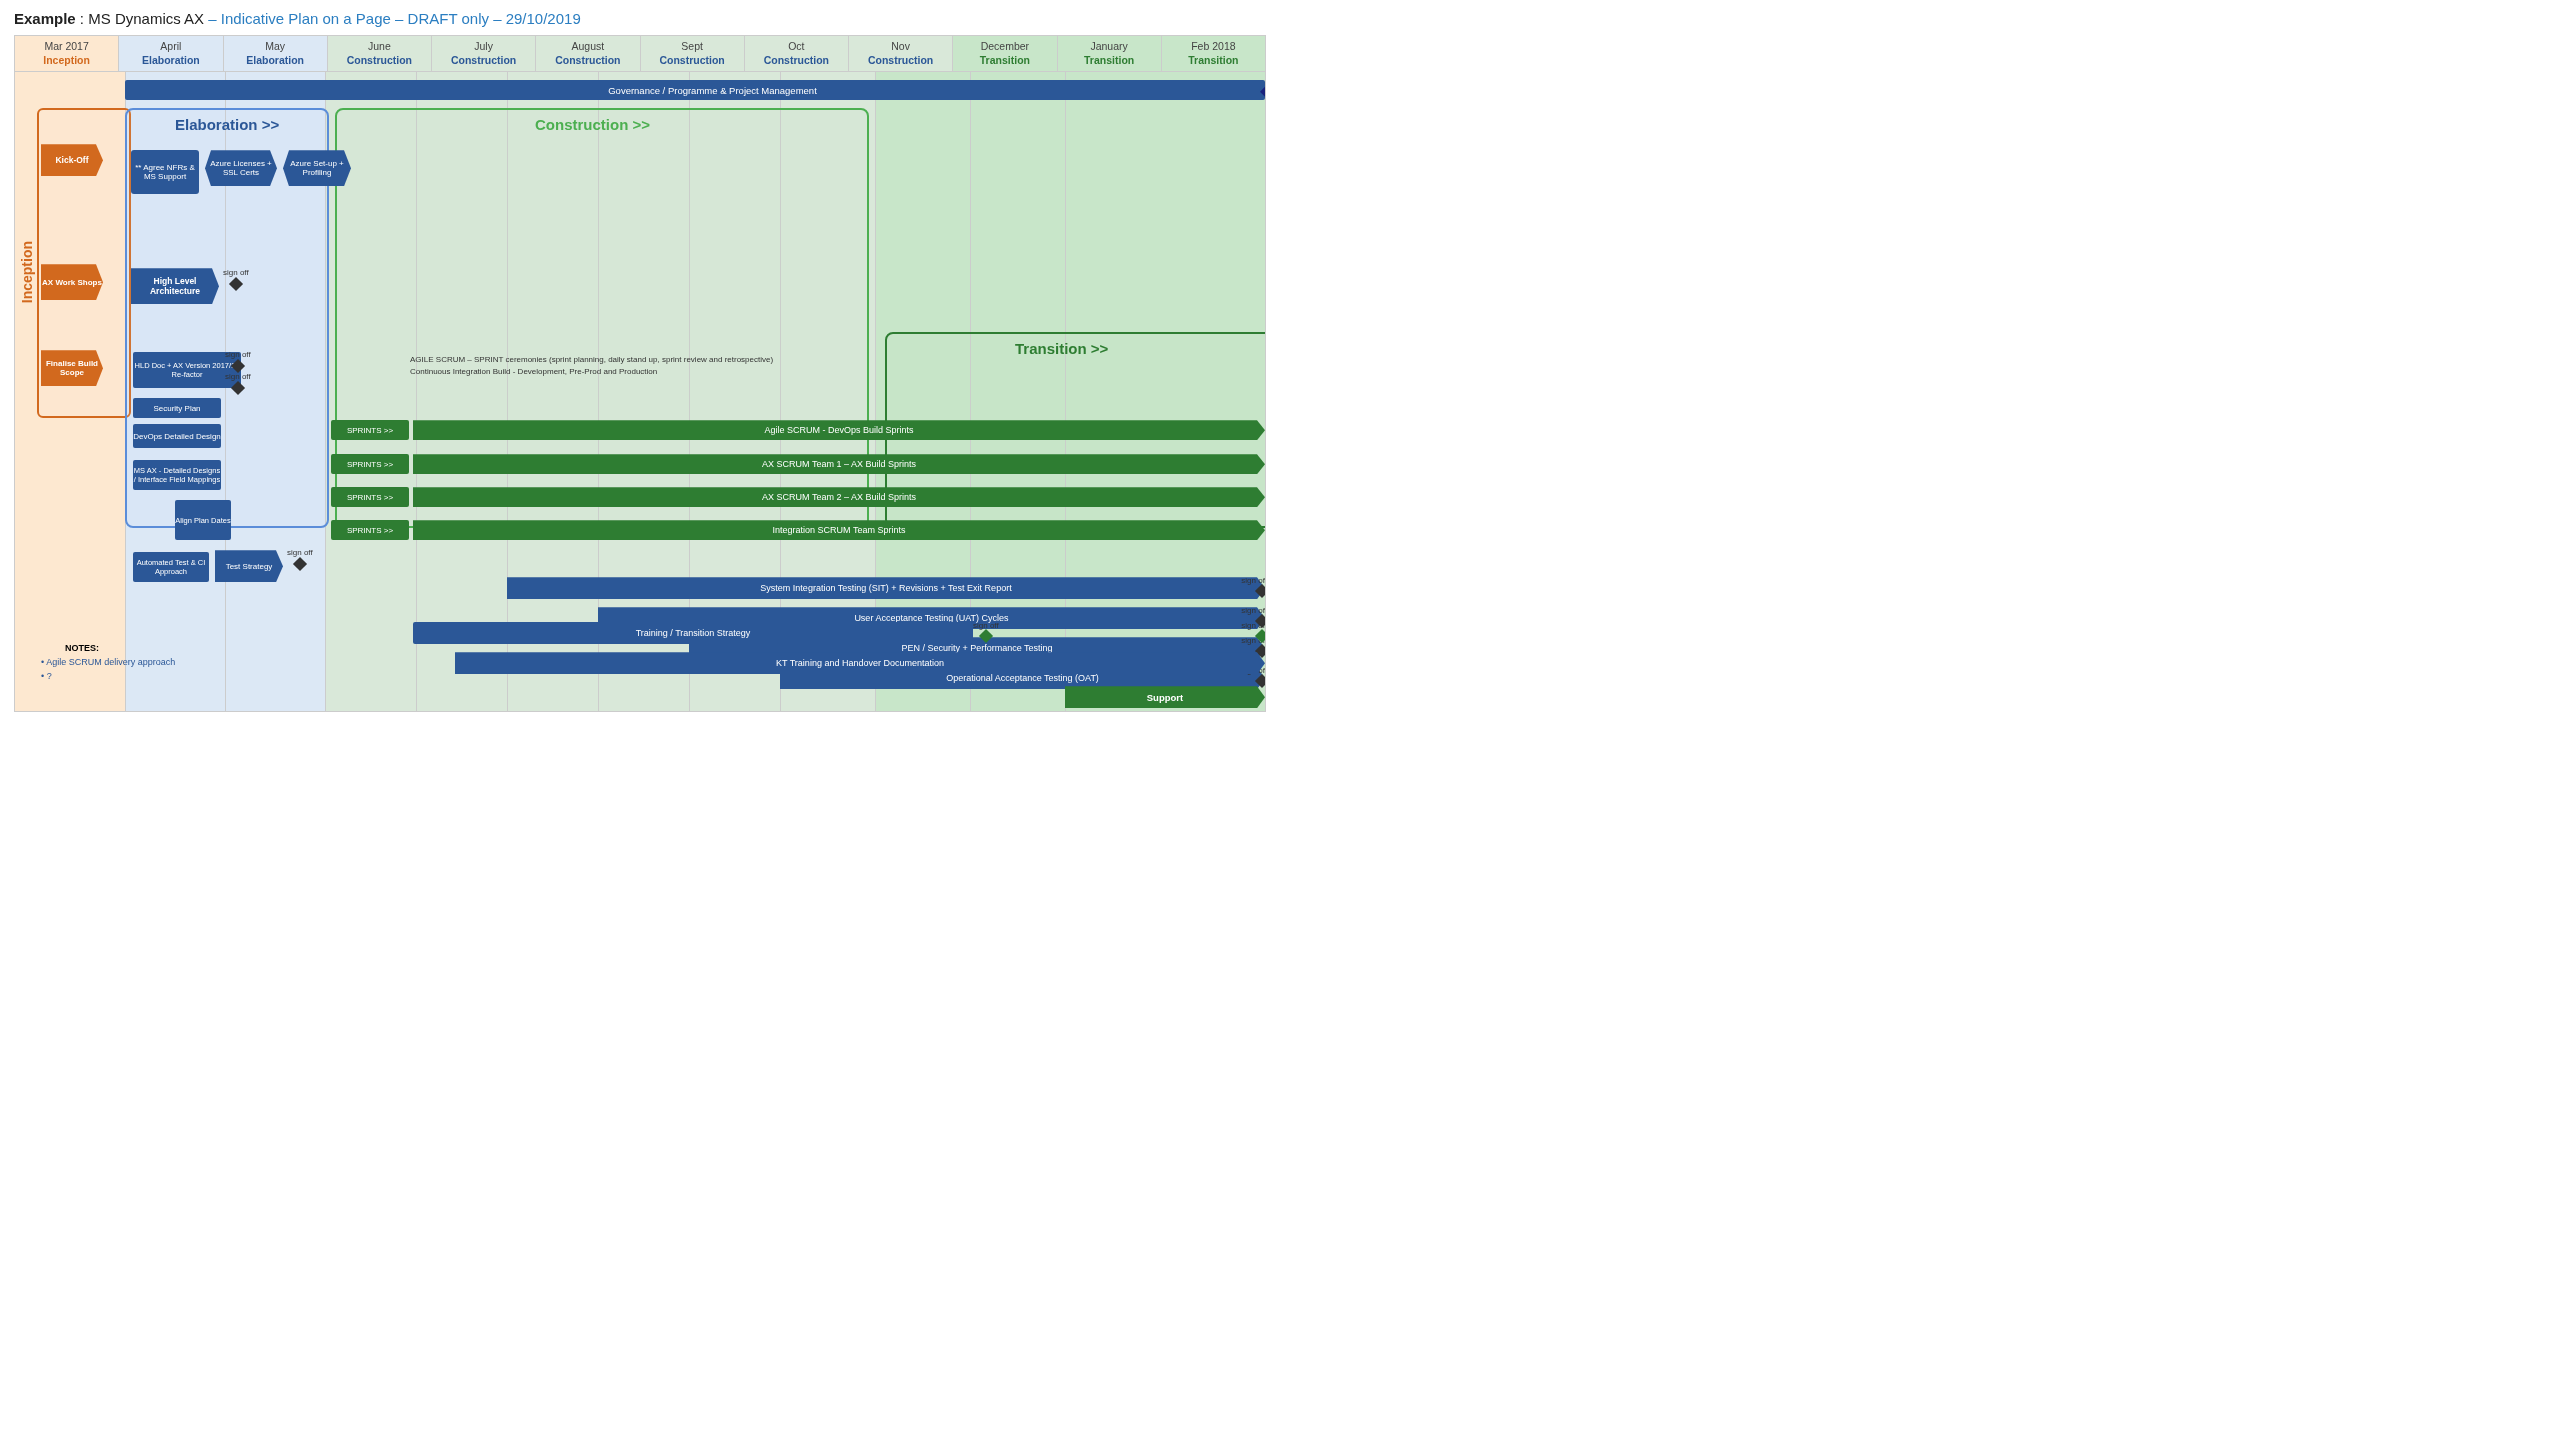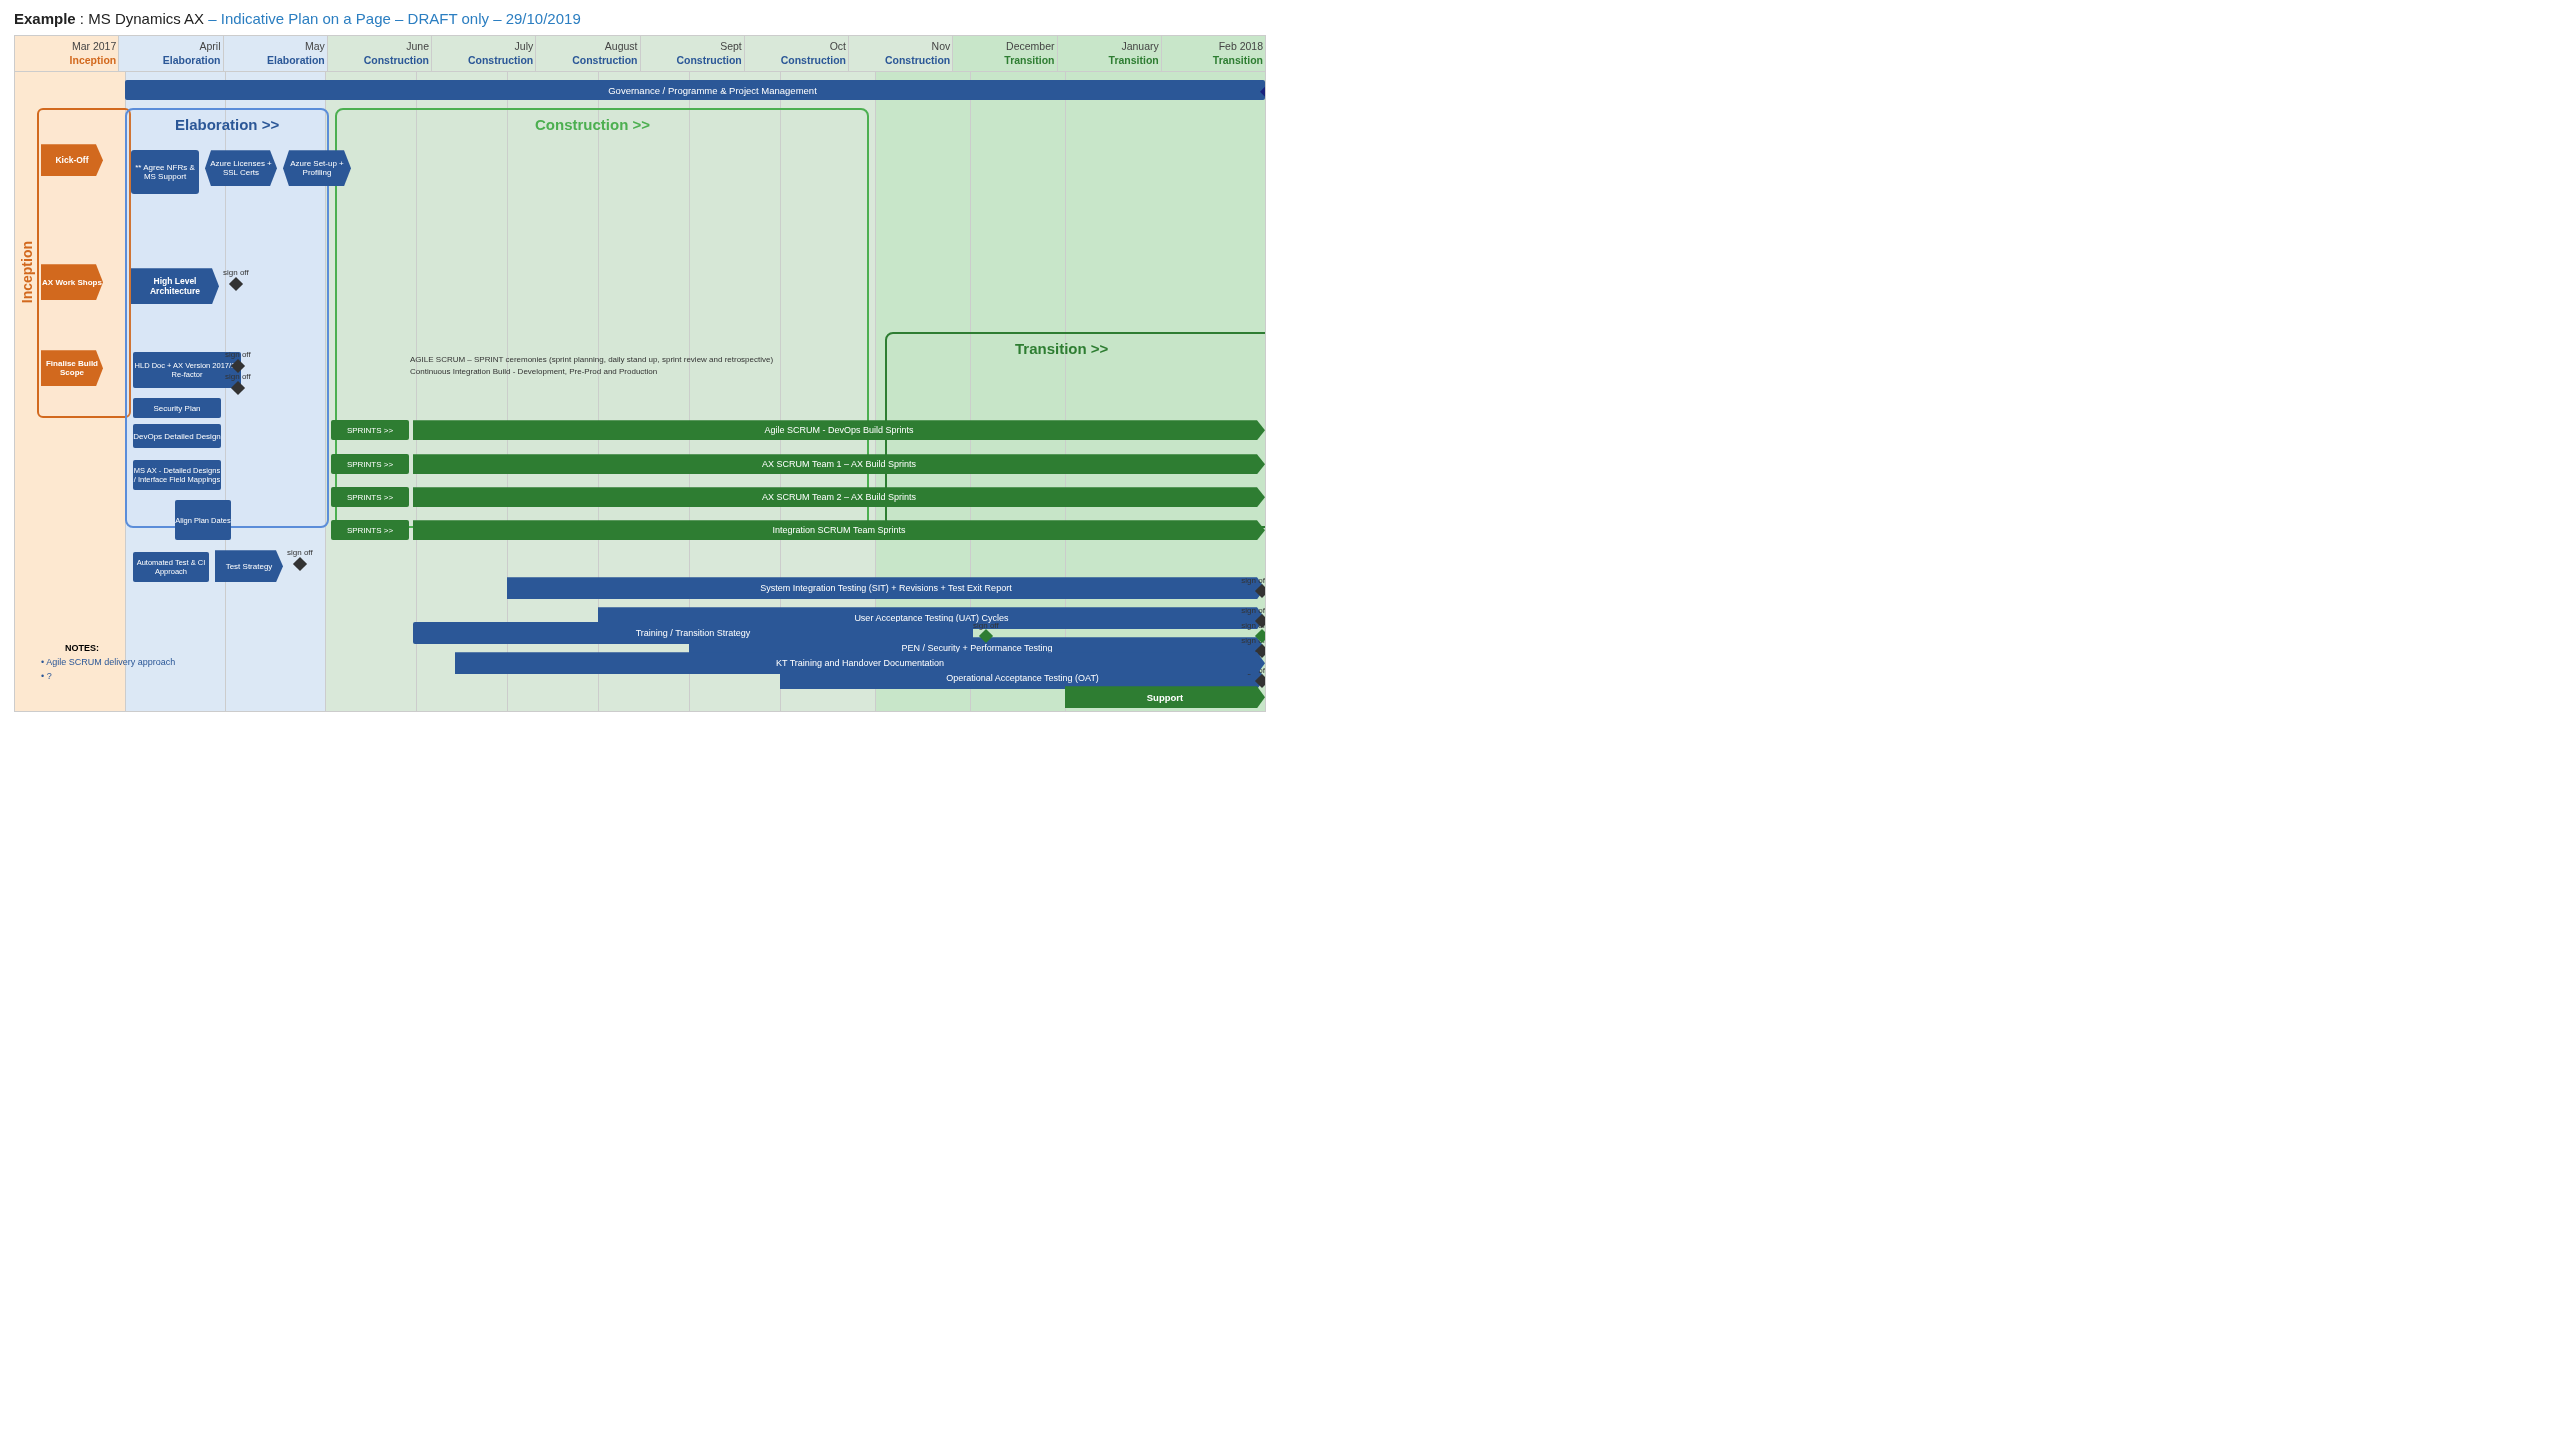--- a/index.html
+++ b/index.html
@@ -23,21 +23,21 @@
     .title span.blue { color: #2b7ec1; }
 
     
     .header-row {
       display: flex;
       width: 100%;
       border: 1px solid #ccc;
     }
     .header-cell {
       flex: 1;
-      text-align: right;
+      text-align: center;
       padding: 4px 2px;
       font-size: 10.5px;
       border-right: 1px solid #ccc;
       line-height: 1.3;
     }
     .header-cell:last-child { border-right: none; }
     .header-cell .month { font-weight: normal; color: #444; }
     .header-cell .phase { font-weight: bold; }
     .phase-inception { color: #d2691e; }
     .phase-elaboration { color: #2b5797; }

